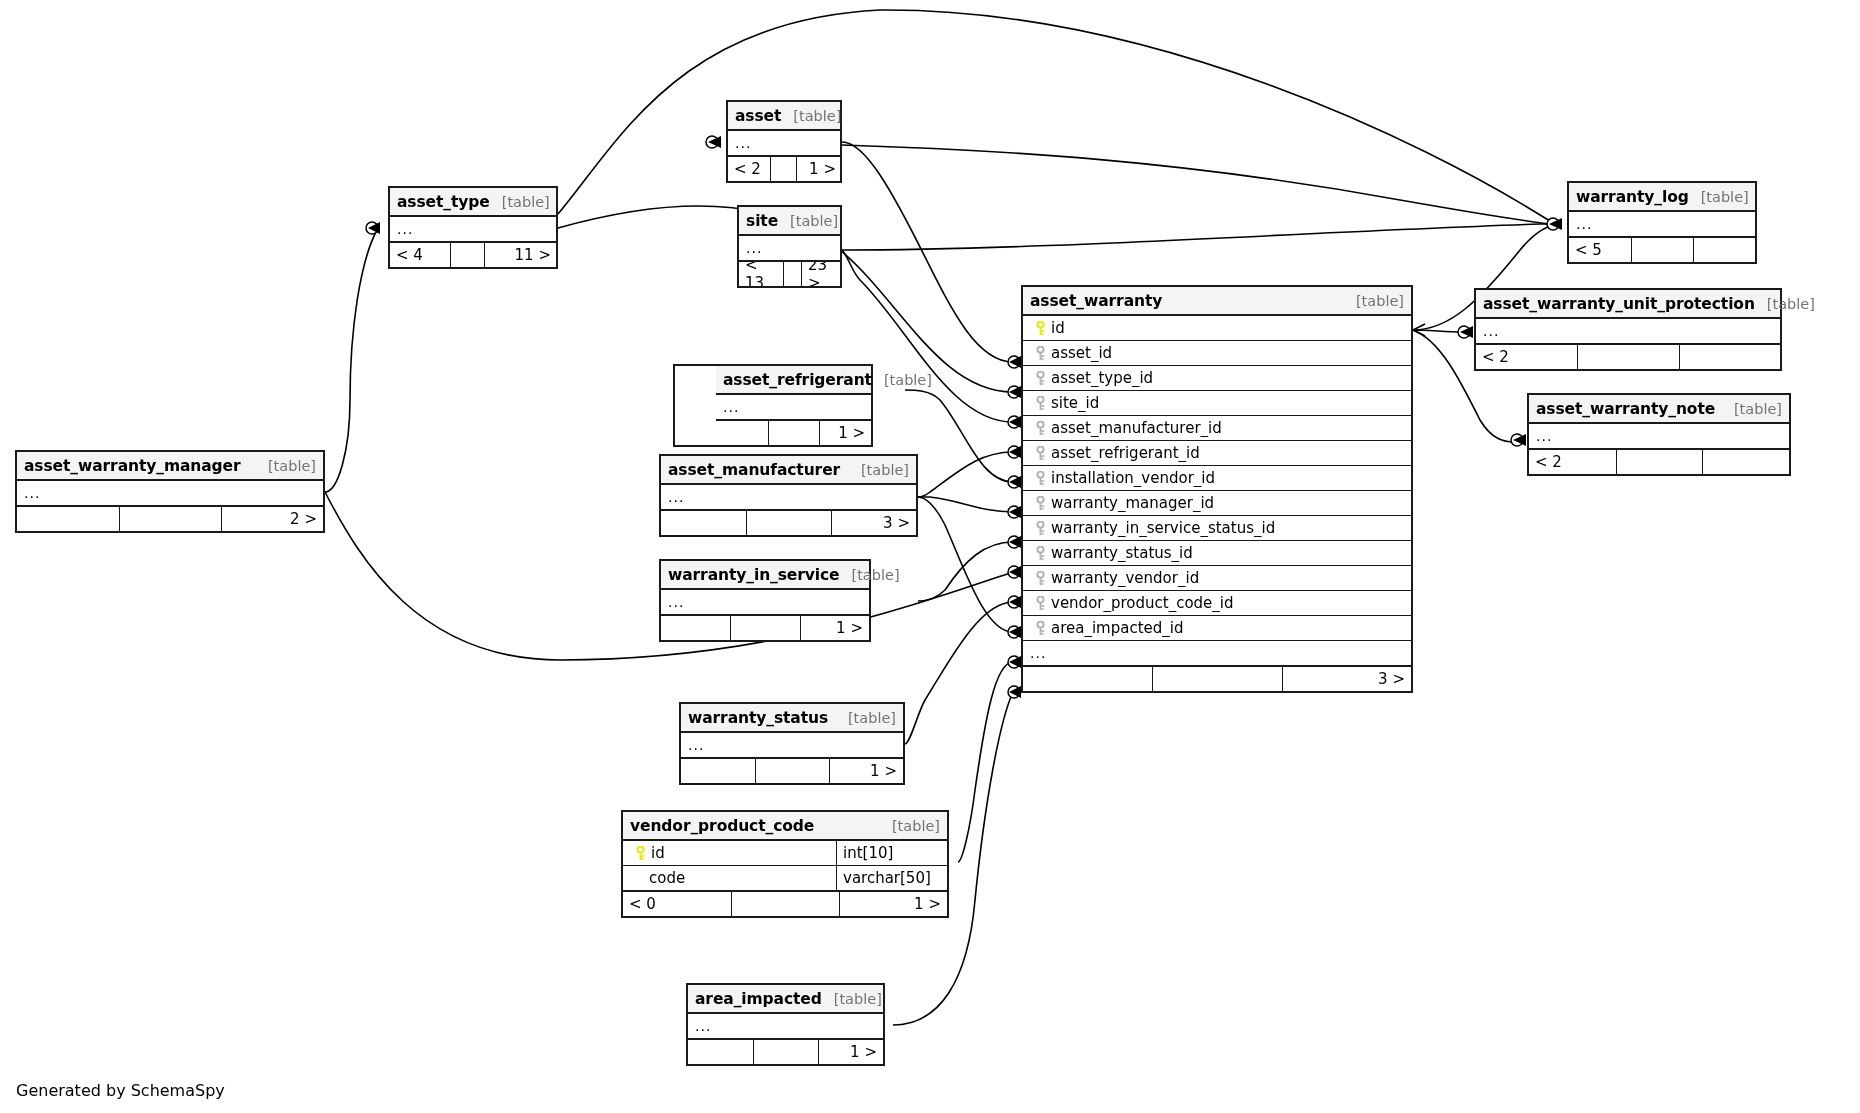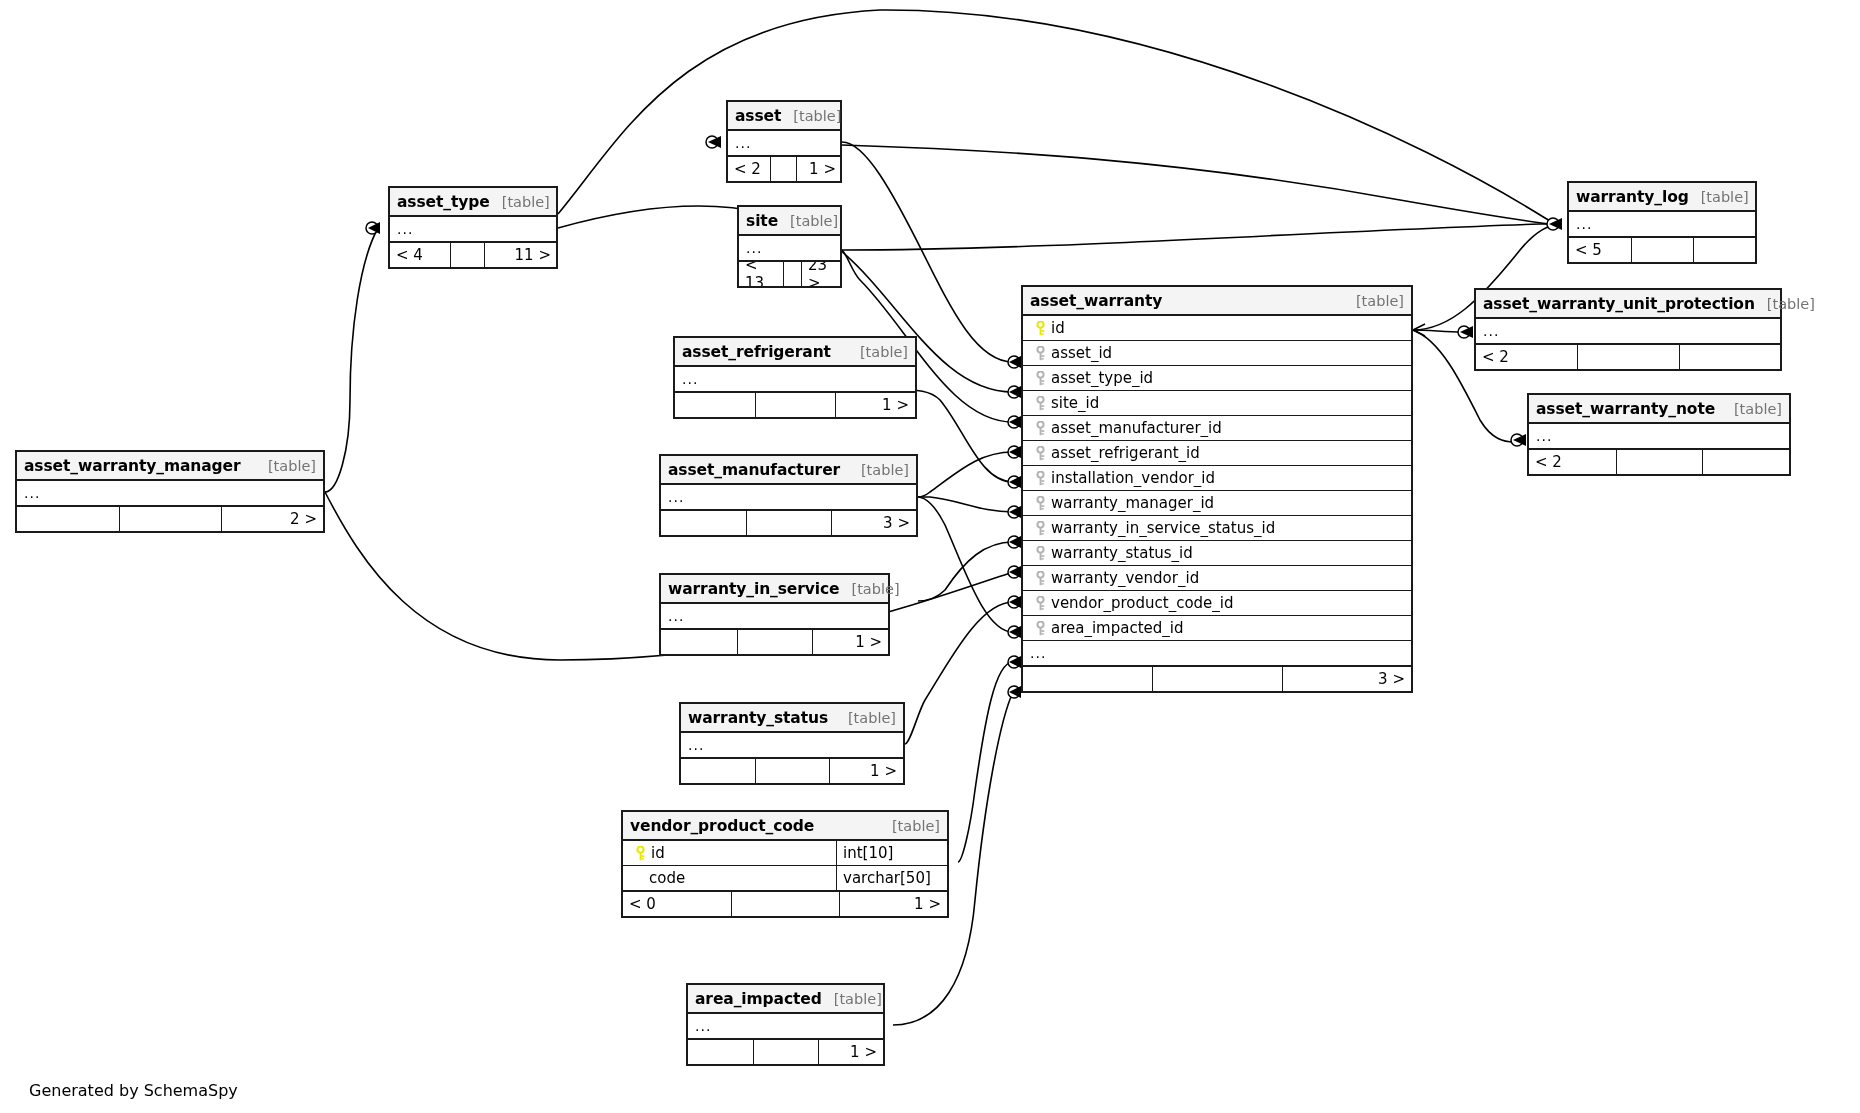--- a/index.html
+++ b/index.html
@@ -265,21 +265,21 @@
           <span class="tname">site</span>
           <span class="ttag">[table]</span>
         </div>
         <div class="row ellipsis">...</div>
         <div class="foot">
           <div class="fcell l" style="width: 44px; flex: 0 0 44px;">&lt; 13</div>
           <div class="fcell l" style="width: 18px; flex: 0 0 18px;"></div>
           <div class="fcell r" style="width: 42px; flex: 0 0 42px;">23 &gt;</div>
         </div>
       </div>
-      <div class="tbl" style="left: 673px; top: 336px; width: 244px;">
+      <div class="tbl" style="left: 673px; top: 364px; width: 200px; padding-left: 41px;">
         <div class="hdr">
           <span class="tname">asset_refrigerant</span>
           <span class="ttag">[table]</span>
         </div>
         <div class="row ellipsis">...</div>
         <div class="foot">
           <div class="fcell l" style="flex: 1 1 33.33%;"></div>
           <div class="fcell l" style="flex: 1 1 33.33%;"></div>
           <div class="fcell r" style="flex: 1 1 33.33%;">1 &gt;</div>
         </div>
@@ -289,21 +289,21 @@
           <span class="tname">asset_manufacturer</span>
           <span class="ttag">[table]</span>
         </div>
         <div class="row ellipsis">...</div>
         <div class="foot">
           <div class="fcell l" style="flex: 1 1 33.33%;"></div>
           <div class="fcell l" style="flex: 1 1 33.33%;"></div>
           <div class="fcell r" style="flex: 1 1 33.33%;">3 &gt;</div>
         </div>
       </div>
-      <div class="tbl" style="left: 659px; top: 559px; width: 231px; margin-top: 14px;">
+      <div class="tbl" style="left: 659px; top: 559px; width: 212px;">
         <div class="hdr">
           <span class="tname">warranty_in_service</span>
           <span class="ttag">[table]</span>
         </div>
         <div class="row ellipsis">...</div>
         <div class="foot">
           <div class="fcell l" style="flex: 1 1 33.33%;"></div>
           <div class="fcell l" style="flex: 1 1 33.33%;"></div>
           <div class="fcell r" style="flex: 1 1 33.33%;">1 &gt;</div>
         </div>
@@ -546,14 +546,14 @@
         </div>
         <div class="row ellipsis">...</div>
         <div class="foot">
           <div class="fcell l" style="flex: 1 1 33.33%;">&lt; 2</div>
           <div class="fcell l" style="flex: 1 1 33.33%;"></div>
           <div class="fcell r" style="flex: 1 1 33.33%;"></div>
         </div>
       </div>
     </div>
 
-  <div class="credit" style="left: 16px; top: 1081px; margin-left: 13px;">Generated by SchemaSpy</div>
+  <div class="credit" style="left: 16px; top: 1081px;">Generated by SchemaSpy</div>
 </div>
 
 </body></html>

